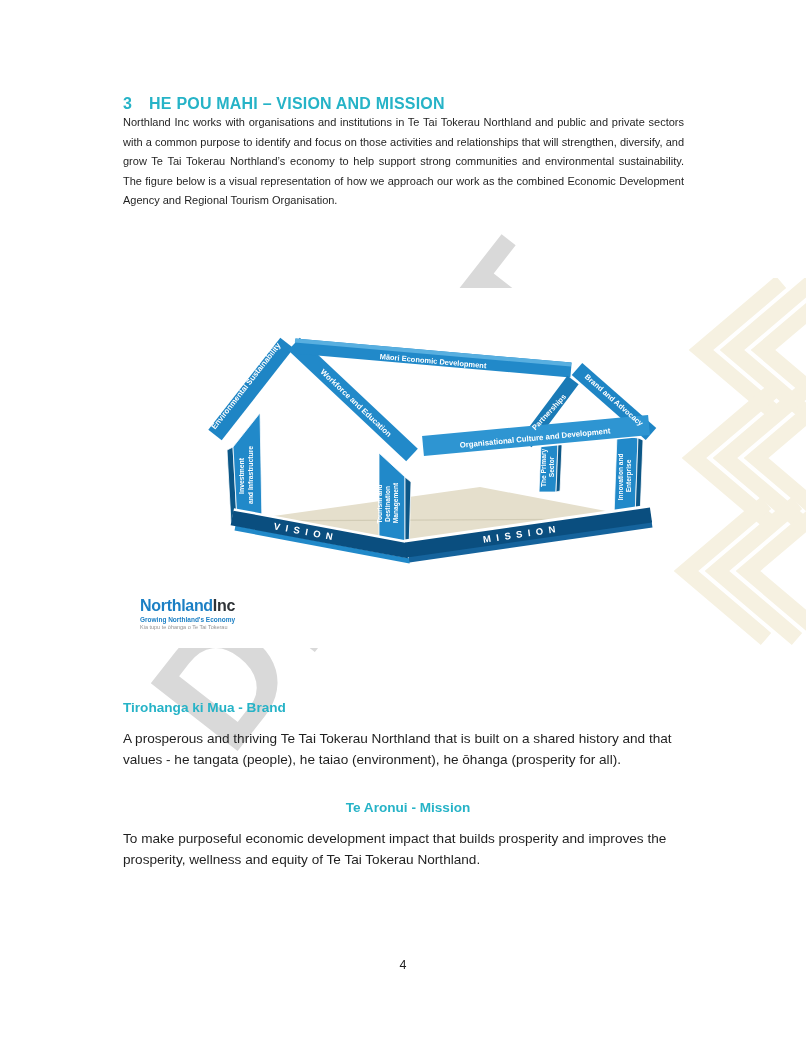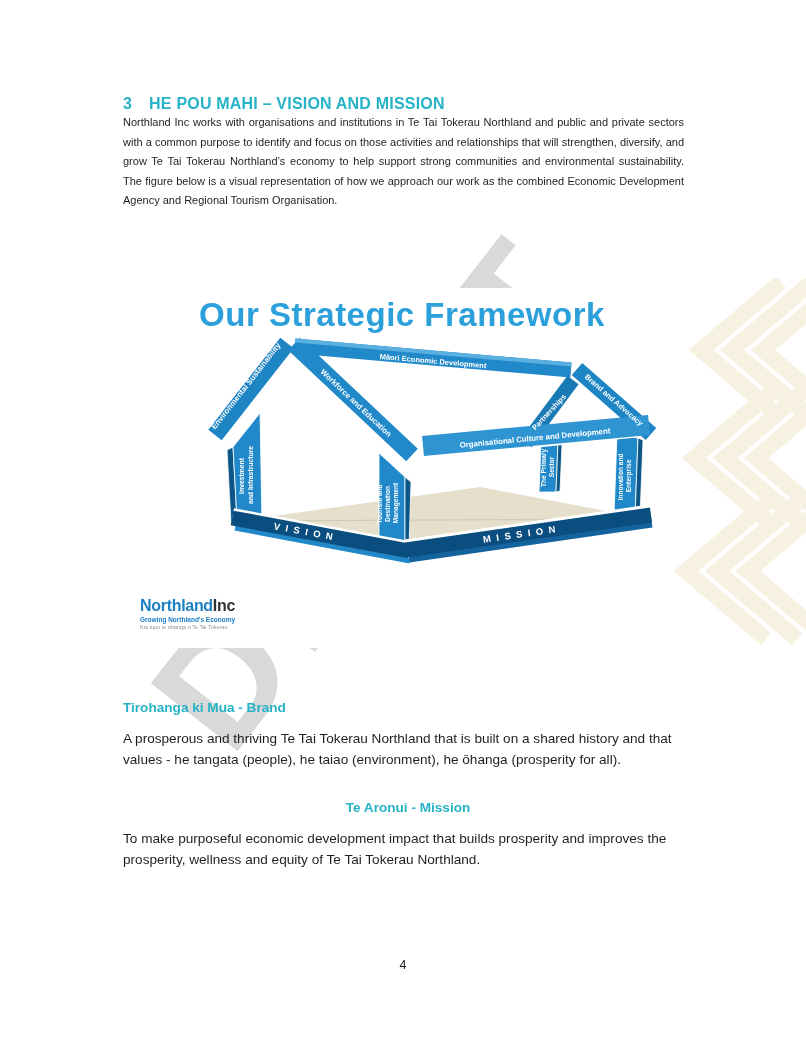--- a/index.html
+++ b/index.html
@@ -75,21 +75,20 @@
     <path d="M172,225 L92,293 L172,361"></path>
   </g>
 </svg>
 
 <div class="abs main-heading">
   <span class="num">3</span><span>HE POU MAHI –  VISION AND MISSION</span>
 </div>
 <div class="abs intro">Northland Inc works with organisations and institutions in Te Tai Tokerau Northland and public and private sectors with a common purpose to identify and focus on those activities and relationships that will strengthen, diversify, and grow Te Tai Tokerau Northland’s economy to help support strong communities and environmental sustainability. The figure below is a visual representation of how we approach our work as the combined Economic Development Agency and Regional Tourism Organisation.</div>
 
 <div class="abs figure">
-  <div class="figure-title">Our Strategic Framework</div>
 
   <svg class="house" viewBox="0 0 520 315">
 
     <g>
       <polygon points="95,186 263,218 505,184 337,152" fill="#e5dfcc"></polygon>
       <line x1="95" y1="186" x2="505" y2="184" stroke="#d2ccb6" stroke-width="1.2"></line>
     </g>
 
     <g stroke="#ffffff" stroke-width="0.8">
       <polygon points="84,115 90,112 94,185 88,188" fill="#0c5787"></polygon>

